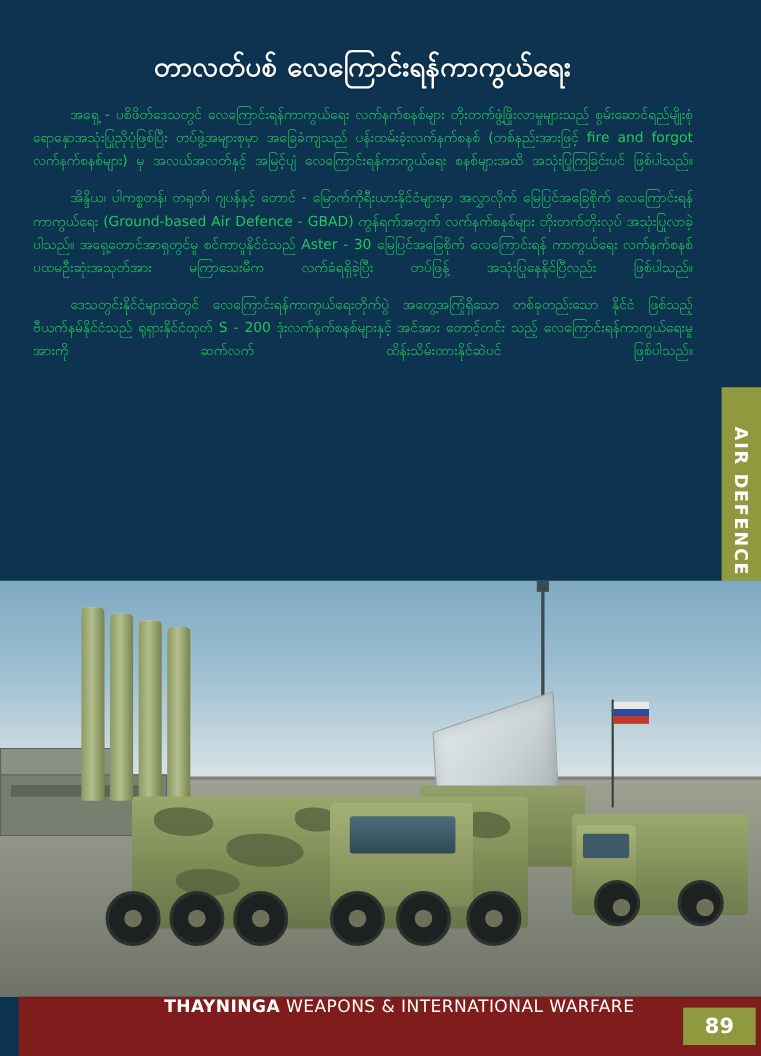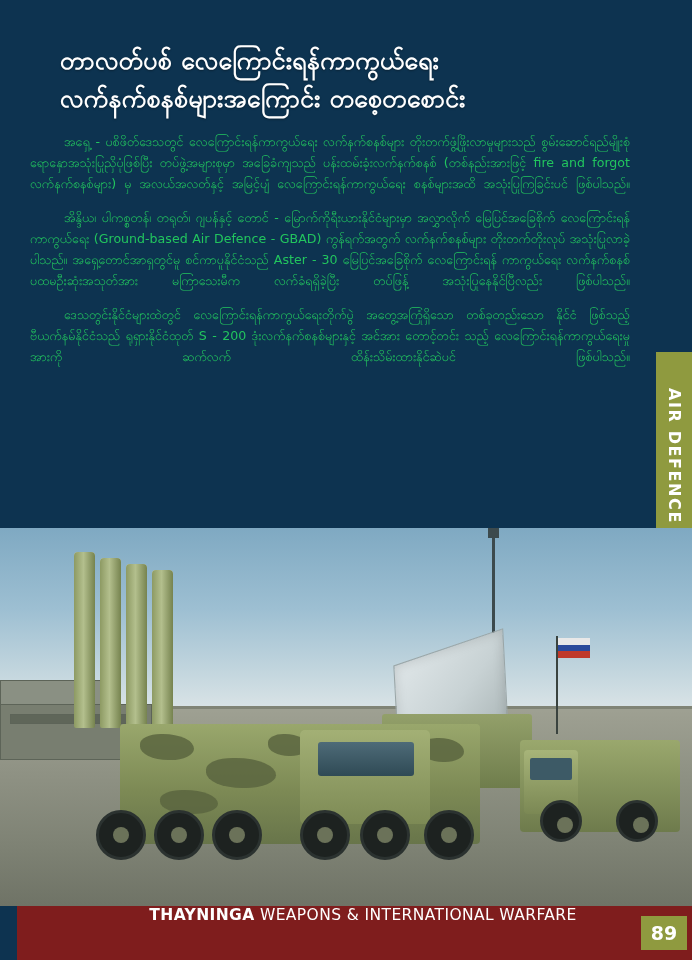--- a/index.html
+++ b/index.html
@@ -18,20 +18,21 @@
     position: relative;
     width: 692px;
     height: 960px;
     background: linear-gradient(180deg, #0c2f4c 0%, #0d3350 38%, #0e3a57 52%, #10415f 60%, #123f5c 70%, #0e3busy 100%);
     background-color: #0d3350;
     overflow: hidden;
   }
   
   .title-block {
     padding: 42px 93px 0 60px;
+    text-align: center;
   }
   .title-line {
     color: #ffffff;
     font-size: 25px;
     line-height: 38px;
     font-weight: bold;
     letter-spacing: 0.3px;
     text-shadow: 0 1px 2px rgba(0,0,0,0.35);
   }
   
@@ -226,41 +227,40 @@
     font-size: 15.5px;
     letter-spacing: 0.4px;
   }
   .footer-brand {
     font-weight: bold;
   }
   .page-num-box {
     position: absolute;
     right: 22px;
     bottom: 10px;
-    width: 46px;
+    width: 66px;
     height: 34px;
     background: #8f9a3f;
     display: flex;
     align-items: center;
     justify-content: center;
   }
   .page-num {
     color: #ffffff;
     font-size: 19px;
     font-weight: bold;
   }
 </style>
 </head>
 <body>
 
 <div class="page">
 
   <div class="title-block">
     <div class="title-line">တာလတ်ပစ် လေကြောင်းရန်ကာကွယ်ရေး</div>
-    <div class="title-line">လက်နက်စနစ်များအကြောင်း တစေ့တစောင်း</div>
   </div>
 
 
   <div class="body-col">
     <p class="para">အရှေ့ - ပစိဖိတ်ဒေသတွင် လေကြောင်းရန်ကာကွယ်ရေး လက်နက်စနစ်များ တိုးတက်ဖွံ့ဖြိုးလာမှုများသည် စွမ်းဆောင်ရည်မျိုးစုံ ရောနှောအသုံးပြုညှိပုံဖြစ်ပြီး တပ်ဖွဲ့အများစုမှာ အခြေခံကျသည် ပန်းထမ်းခံ့းလက်နက်စနစ် (တစ်နည်းအားဖြင့် fire and forgot လက်နက်စနစ်များ) မှ အလယ်အလတ်နှင့် အမြင့်ပျံ လေကြောင်းရန်ကာကွယ်ရေး စနစ်များအထိ အသုံးပြုကြခြင်းပင် ဖြစ်ပါသည်။</p>
     <p class="para">အိန္ဒိယ၊ ပါကစ္စတန်၊ တရုတ်၊ ဂျပန်နှင့် တောင် - မြောက်ကိုရီးယားနိုင်ငံများမှာ အလွှာလိုက် မြေပြင်အခြေစိုက် လေကြောင်းရန်ကာကွယ်ရေး (Ground-based Air Defence - GBAD) ကွန်ရက်အတွက် လက်နက်စနစ်များ တိုးတက်တိုးလုပ် အသုံးပြုလာခဲ့ပါသည်။ အရှေ့တောင်အာရှတွင်မူ စင်ကာပူနိုင်ငံသည် Aster - 30 မြေပြင်အခြေစိုက် လေကြောင်းရန် ကာကွယ်ရေး လက်နက်စနစ် ပထမဦးဆုံးအသုတ်အား မကြာသေးမီက လက်ခံရရှိခဲ့ပြီး တပ်ဖြန့် အသုံးပြုနေနိုင်ပြီလည်း ဖြစ်ပါသည်။</p>
     <p class="para">ဒေသတွင်းနိုင်ငံများထဲတွင် လေကြောင်းရန်ကာကွယ်ရေးတိုက်ပွဲ အတွေ့အကြုံရှိသော တစ်ခုတည်းသော နိုင်ငံ ဖြစ်သည့် ဗီယက်နမ်နိုင်ငံသည် ရုရှားနိုင်ငံထုတ် S - 200 ဒုံးလက်နက်စနစ်များနှင့် အင်အား တောင့်တင်း သည့် လေကြောင်းရန်ကာကွယ်ရေးမှုအားကို ဆက်လက် ထိန်းသိမ်းထားနိုင်ဆဲပင် ဖြစ်ပါသည်။</p>
   </div>
 
   <div class="side-tab">

